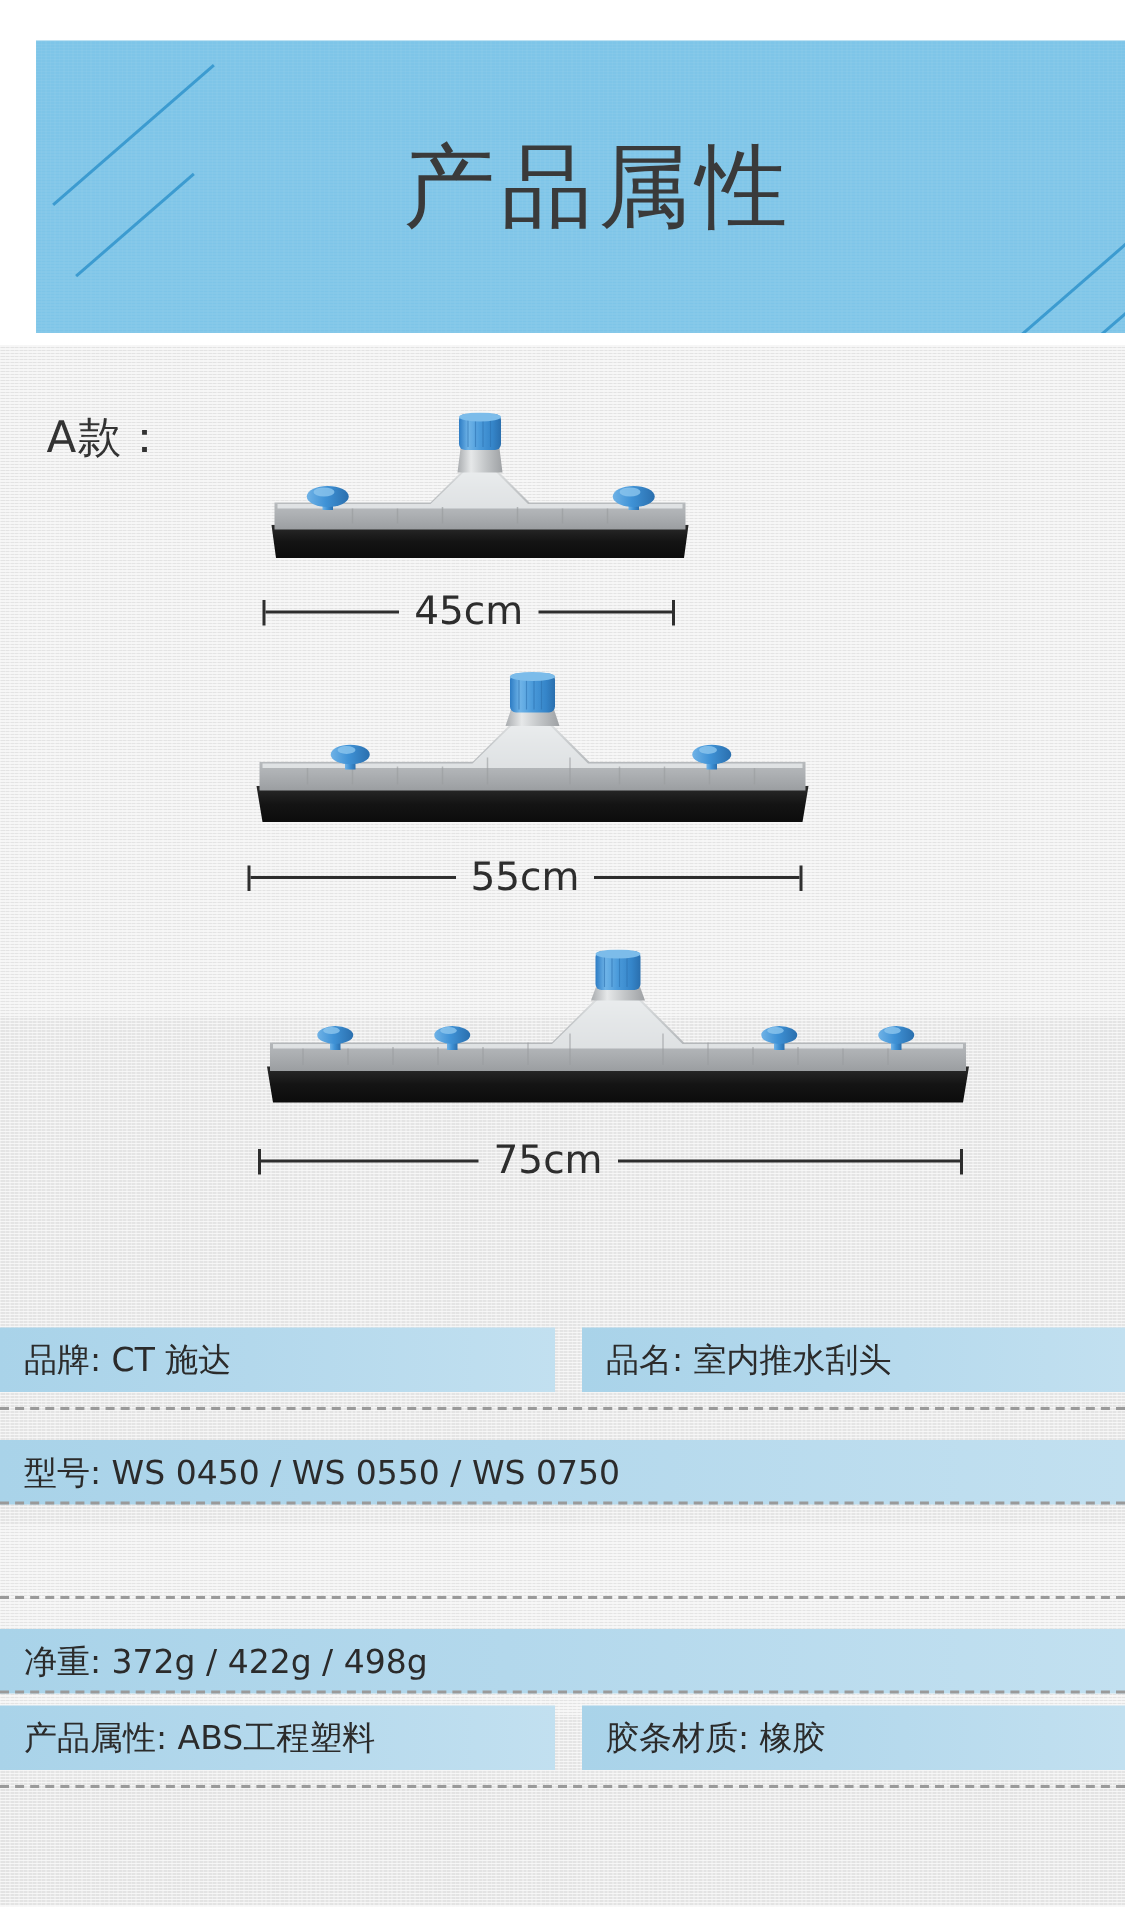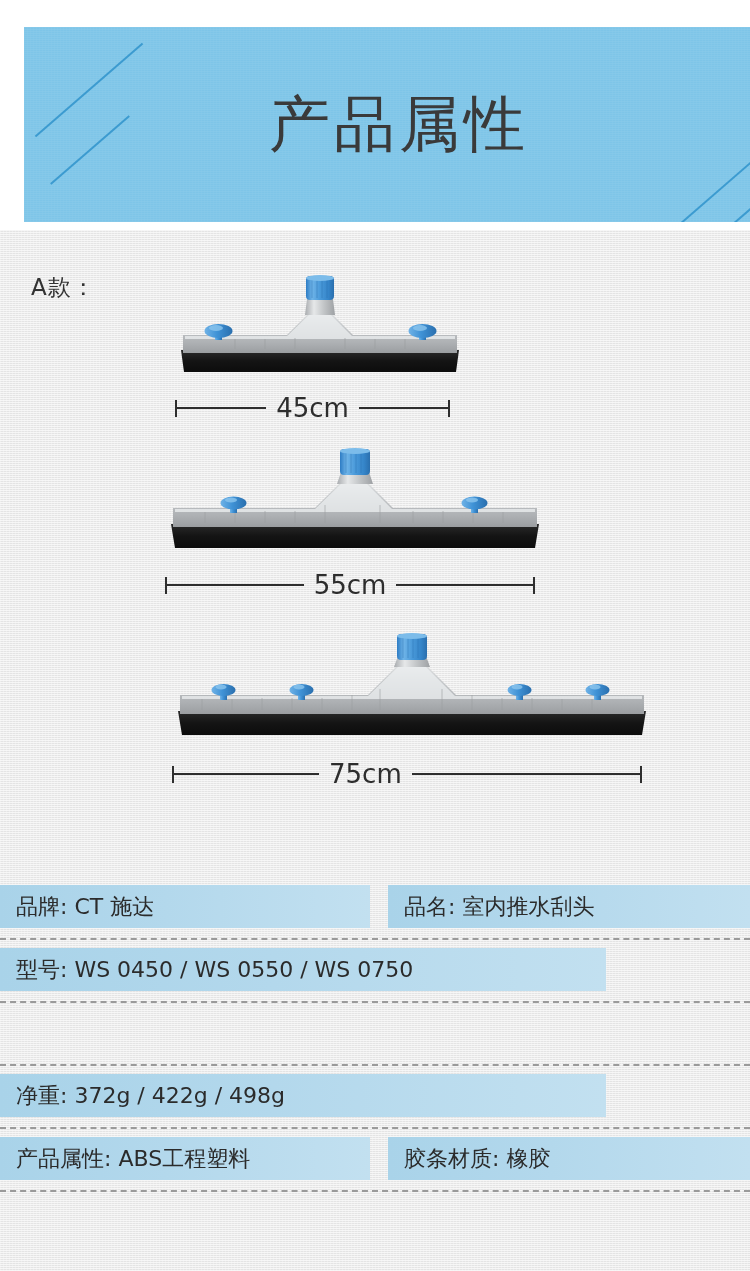--- a/index.html
+++ b/index.html
@@ -80,21 +80,21 @@
     opacity: 0.55;
     background-image:
       repeating-linear-gradient(0deg, rgba(255,255,255,.85) 0 1px, rgba(185,185,185,.25) 1px 2px),
       repeating-linear-gradient(90deg, rgba(255,255,255,.6) 0 1px, rgba(190,190,190,.2) 1px 3px);
   }
 
   .style-label {
     position: absolute;
     left: 31px;
     top: 42px;
-    font-size: 23px;
+    font-size: 29px;
     color: #333333;
     letter-spacing: 1px;
     font-family: "DejaVu Sans", "Liberation Sans", sans-serif;
   }
 
   
   .figure { position: absolute; }
 
   .sq { position: absolute; left: 0; top: 0; }
 
@@ -146,21 +146,21 @@
   }
   .cell-text {
     font-size: 22px;
     color: #2b2b2b;
     padding-left: 16px;
     white-space: nowrap;
     font-family: "DejaVu Sans", "Liberation Sans", sans-serif;
   }
   .cell.left-narrow  { left: 0;     width: 370px; }
   .cell.right-narrow { left: 388px; width: 362px; }
-  .cell.full         { left: 0;     width: 606px; }
+  .cell.full         { left: 0;     width: 750px; margin-top: 12px; }
   .divider {
     position: absolute;
     left: 0;
     top: 53px;
     width: 750px;
     height: 0;
     border-top: 2px dashed #9a9a9a;
   }
 </style>
 </head>

